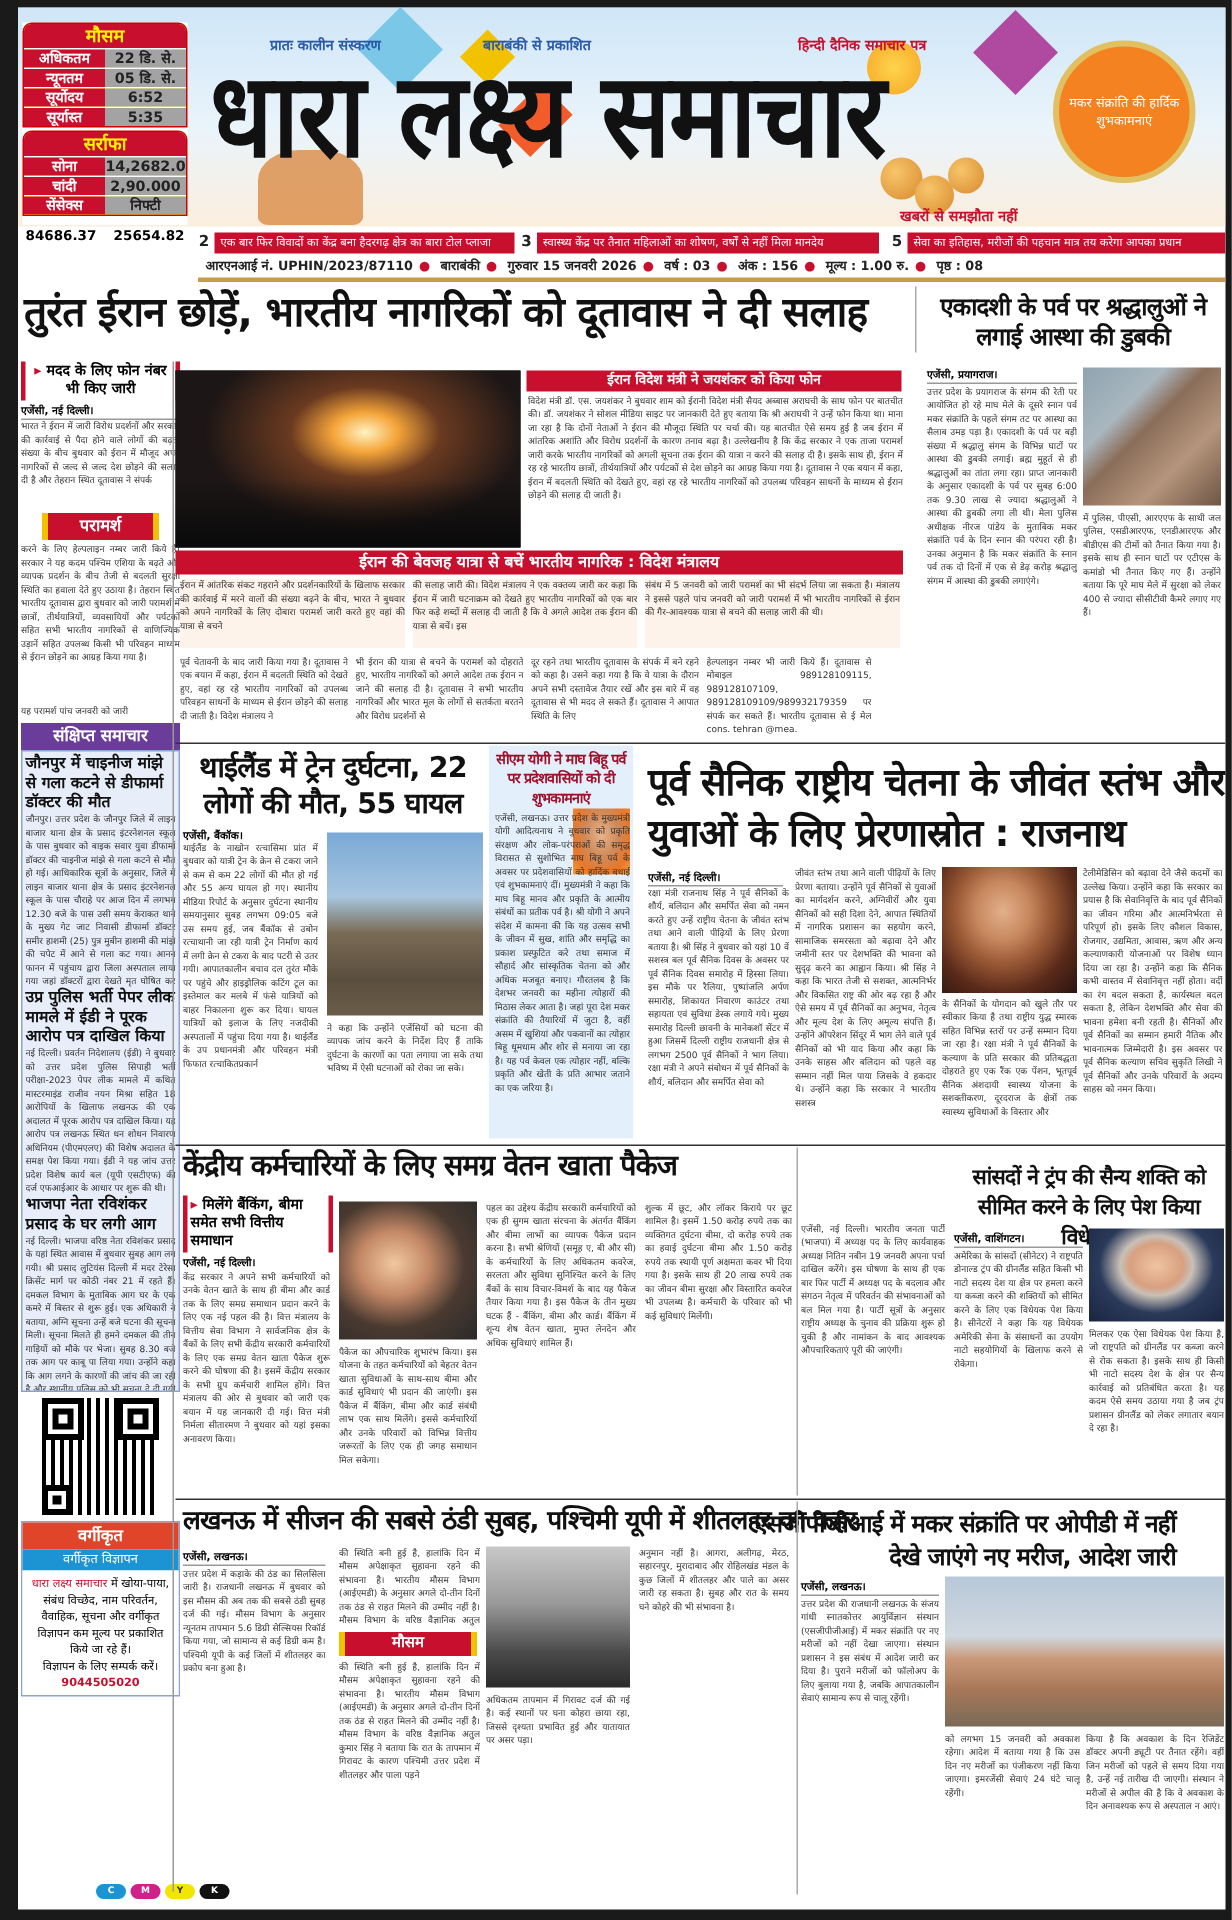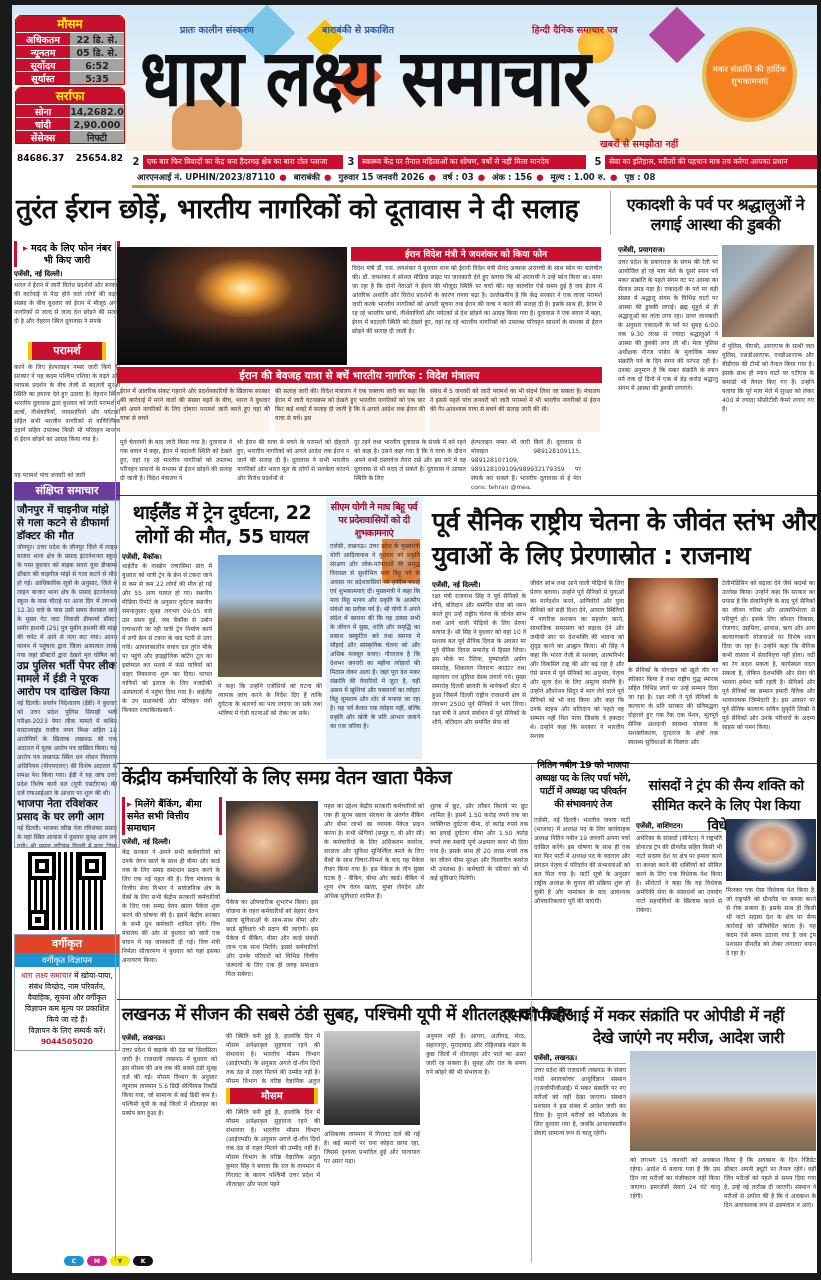--- a/index.html
+++ b/index.html
@@ -145,21 +145,21 @@
   <div class="hl" style="left:606px;top:190px;font-size:16px;width:195px;text-align:center;line-height:20px">एकादशी के पर्व पर श्रद्धालुओं ने लगाई आस्था की डुबकी</div>
 
   <div class="side" style="top:236px">
     <div class="subhead">मदद के लिए फोन नंबर भी किए जारी</div>
     <div class="dateline">एजेंसी, नई दिल्ली।</div>
     <div class="body" style="height:60px;overflow:hidden">भारत ने ईरान में जारी विरोध प्रदर्शनों और सरकार की कार्रवाई से पैदा होने वाले लोगों की बढ़ती संख्या के बीच बुधवार को ईरान में मौजूद अपने नागरिकों से जल्द से जल्द देश छोड़ने की सलाह दी है और तेहरान स्थित दूतावास ने संपर्क</div>
     <div class="redbar" style="font-size:11px;height:18px;line-height:18px;margin:2px 14px">परामर्श</div>
     <div class="body" style="height:108px;overflow:hidden">करने के लिए हेल्पलाइन नम्बर जारी किये हैं। सरकार ने यह कदम पश्चिम एशिया के बढ़ते और व्यापक प्रदर्शन के बीच तेजी से बदलती सुरक्षा स्थिति का हवाला देते हुए उठाया है। तेहरान स्थित भारतीय दूतावास द्वारा बुधवार को जारी परामर्श में छात्रों, तीर्थयात्रियों, व्यवसायियों और पर्यटकों सहित सभी भारतीय नागरिकों से वाणिज्यिक उड़ानें सहित उपलब्ध किसी भी परिवहन माध्यम से ईरान छोड़ने का आग्रह किया गया है।</div>
     <div class="body" style="height:9px;overflow:hidden">यह परामर्श पांच जनवरी को जारी</div>
     <div class="purplebar" style="font-size:11px;height:18px;line-height:18px;margin-top:3px">संक्षिप्त समाचार</div>
-    <div class="brief" style="height:348px;overflow:hidden">
+    <div class="brief" style="height:428px;overflow:hidden">
       <h4>जौनपुर में चाइनीज मांझे से गला कटने से डीफार्मा डॉक्टर की मौत</h4>
       <div class="body" style="height:117px;overflow:hidden">जौनपुर। उत्तर प्रदेश के जौनपुर जिले में लाइन बाजार थाना क्षेत्र के प्रसाद इंटरनेशनल स्कूल के पास बुधवार को बाइक सवार युवा डीफार्मा डॉक्टर की चाइनीज मांझे से गला कटने से मौत हो गई। आधिकारिक सूत्रों के अनुसार, जिले में लाइन बाजार थाना क्षेत्र के प्रसाद इंटरनेशनल स्कूल के पास चौराहे पर आज दिन में लगभग 12.30 बजे के पास उसी समय केराकत थाने के मुख्य गेट जाट निवासी डीफार्मा डॉक्टर समीर हाशमी (25) पुत्र मुबीन हाशमी की मांझे की चपेट में आने से गला कट गया। आनन फानन में पहुंचाय द्वारा जिला अस्पताल लाया गया जहां डॉक्टरों द्वारा देखते मृत घोषित कर दिया गया।</div>
       <h4>उप्र पुलिस भर्ती पेपर लीक मामले में ईडी ने पूरक आरोप पत्र दाखिल किया</h4>
       <div class="body" style="height:99px;overflow:hidden">नई दिल्ली। प्रवर्तन निदेशालय (ईडी) ने बुधवार को उत्तर प्रदेश पुलिस सिपाही भर्ती परीक्षा-2023 पेपर लीक मामले में कथित मास्टरमाइंड राजीव नयन मिश्रा सहित 18 आरोपियों के खिलाफ लखनऊ की एक अदालत में पूरक आरोप पत्र दाखिल किया। यह आरोप पत्र लखनऊ स्थित धन शोधन निवारण अधिनियम (पीएमएलए) की विशेष अदालत के समक्ष पेश किया गया। ईडी ने यह जांच उत्तर प्रदेश विशेष कार्य बल (यूपी एसटीएफ) की दर्ज एफआईआर के आधार पर शुरू की थी।</div>
       <h4>भाजपा नेता रविशंकर प्रसाद के घर लगी आग</h4>
       <div class="body" style="height:120px;overflow:hidden">नई दिल्ली। भाजपा वरिष्ठ नेता रविशंकर प्रसाद के यहां स्थित आवास में बुधवार सुबह आग लग गयी। श्री प्रसाद लुटियंस दिल्ली में मदर टेरेसा क्रिसेंट मार्ग पर कोठी नंबर 21 में रहते हैं। दमकल विभाग के मुताबिक आग घर के एक कमरे में बिस्तर से शुरू हुई। एक अधिकारी ने बताया, अग्नि सूचना उन्हें बजे घटना की सूचना मिली। सूचना मिलते ही हमने दमकल की तीन गाड़ियों को मौके पर भेजा। सुबह 8.30 बजे तक आग पर काबू पा लिया गया। उन्होंने कहा कि आग लगने के कारणों की जांच की जा रही है और स्थानीय पुलिस को भी सूचना दे दी गयी है।</div>
     </div>
     <div class="qr">
         <div class="qrc"></div>
       </div>
@@ -224,21 +224,20 @@
   <div class="hline" style="left:105px;top:758px;width:700px;background:#333"></div>
   <div class="hl" style="left:110px;top:763px;width:410px;font-size:19px;white-space:nowrap">केंद्रीय कर्मचारियों के लिए समग्र वेतन खाता पैकेज</div>
   <div class="subhead" style="position:absolute;left:110px;top:792px;width:100px;text-align:left">मिलेंगे बैंकिंग, बीमा समेत सभी वित्तीय समाधान</div>
   <div class="dateline" style="position:absolute;left:110px;top:830px;width:100px;border:none">एजेंसी, नई दिल्ली।</div>
   <div class="col" style="left:110px;top:842px;width:98px;height:146px;overflow:hidden">केंद्र सरकार ने अपने सभी कर्मचारियों को उनके वेतन खाते के साथ ही बीमा और कार्ड तक के लिए समग्र समाधान प्रदान करने के लिए एक नई पहल की है। वित्त मंत्रालय के वित्तीय सेवा विभाग ने सार्वजनिक क्षेत्र के बैंकों के लिए सभी केंद्रीय सरकारी कर्मचारियों के लिए एक समग्र वेतन खाता पैकेज शुरू करने की घोषणा की है। इसमें केंद्रीय सरकार के सभी ग्रुप कर्मचारी शामिल होंगे। वित्त मंत्रालय की ओर से बुधवार को जारी एक बयान में यह जानकारी दी गई। वित्त मंत्री निर्मला सीतारमण ने बुधवार को यहां इसका अनावरण किया।</div>
   <div class="photo" style="left:214px;top:796px;width:92px;height:92px;background:radial-gradient(ellipse at 40% 45%,#f0c8a0 0%,#c48866 30%,#4a3a30 60%,#2a2a2a 100%)"></div>
   <div class="col" style="left:214px;top:892px;width:92px;height:96px;overflow:hidden">पैकेज का औपचारिक शुभारंभ किया। इस योजना के तहत कर्मचारियों को बेहतर वेतन खाता सुविधाओं के साथ-साथ बीमा और कार्ड सुविधाएं भी प्रदान की जाएंगी। इस पैकेज में बैंकिंग, बीमा और कार्ड संबंधी लाभ एक साथ मिलेंगे। इससे कर्मचारियों और उनके परिवारों को विभिन्न वित्तीय जरूरतों के लिए एक ही जगह समाधान मिल सकेगा।</div>
   <div class="col" style="left:312px;top:796px;width:100px;height:192px;overflow:hidden">पहल का उद्देश्य केंद्रीय सरकारी कर्मचारियों को एक ही सुगम खाता संरचना के अंतर्गत बैंकिंग और बीमा लाभों का व्यापक पैकेज प्रदान करना है। सभी श्रेणियों (समूह ए, बी और सी) के कर्मचारियों के लिए अधिकतम कवरेज, सरलता और सुविधा सुनिश्चित करने के लिए बैंकों के साथ विचार-विमर्श के बाद यह पैकेज तैयार किया गया है। इस पैकेज के तीन मुख्य घटक हैं - बैंकिंग, बीमा और कार्ड। बैंकिंग में शून्य शेष वेतन खाता, मुफ्त लेनदेन और अधिक सुविधाएं शामिल हैं।</div>
   <div class="col" style="left:418px;top:796px;width:98px;height:192px;overflow:hidden">शुल्क में छूट, और लॉकर किराये पर छूट शामिल है। इसमें 1.50 करोड़ रुपये तक का व्यक्तिगत दुर्घटना बीमा, दो करोड़ रुपये तक का हवाई दुर्घटना बीमा और 1.50 करोड़ रुपये तक स्थायी पूर्ण अक्षमता कवर भी दिया गया है। इसके साथ ही 20 लाख रुपये तक का जीवन बीमा सुरक्षा और विस्तारित कवरेज भी उपलब्ध है। कर्मचारी के परिवार को भी कई सुविधाएं मिलेंगी।</div>
 
-  <div class="hl" style="left:522px;top:753px;width:98px;font-size:9.5px;text-align:center;line-height:13px">नितिन नबीन 19 को भाजपा अध्यक्ष पद के लिए पर्चा भरेंगे, पार्टी में अध्यक्ष पद परिवर्तन की संभावनाएं तेज</div>
   <div class="col" style="left:522px;top:810px;width:96px;height:178px;overflow:hidden">एजेंसी, नई दिल्ली। भारतीय जनता पार्टी (भाजपा) में अध्यक्ष पद के लिए कार्यवाहक अध्यक्ष नितिन नबीन 19 जनवरी अपना पर्चा दाखिल करेंगे। इस घोषणा के साथ ही एक बार फिर पार्टी में अध्यक्ष पद के बदलाव और संगठन नेतृत्व में परिवर्तन की संभावनाओं को बल मिल गया है। पार्टी सूत्रों के अनुसार राष्ट्रीय अध्यक्ष के चुनाव की प्रक्रिया शुरू हो चुकी है और नामांकन के बाद आवश्यक औपचारिकताएं पूरी की जाएंगी।</div>
 
   <div class="hl" style="left:624px;top:770px;width:180px;font-size:14px;text-align:center;line-height:20px">सांसदों ने ट्रंप की सैन्य शक्ति को सीमित करने के लिए पेश किया विधेयक</div>
   <div class="dateline" style="position:absolute;left:624px;top:814px;width:86px">एजेंसी, वाशिंगटन।</div>
   <div class="col" style="left:624px;top:828px;width:86px;height:160px;overflow:hidden">अमेरिका के सांसदों (सीनेटर) ने राष्ट्रपति डोनाल्ड ट्रंप की ग्रीनलैंड सहित किसी भी नाटो सदस्य देश या क्षेत्र पर हमला करने या कब्जा करने की शक्तियों को सीमित करने के लिए एक विधेयक पेश किया है। सीनेटरों ने कहा कि यह विधेयक अमेरिकी सेना के संसाधनों का उपयोग नाटो सहयोगियों के खिलाफ करने से रोकेगा।</div>
   <div class="photo" style="left:714px;top:814px;width:90px;height:62px;background:radial-gradient(ellipse at 50% 40%,#f0c4a0 0%,#d8a080 28%,#c8c0b8 38%,#2a3a5a 60%,#1a2440 100%)"></div>
   <div class="col" style="left:714px;top:880px;width:90px;height:108px;overflow:hidden">मिलकर एक ऐसा विधेयक पेश किया है, जो राष्ट्रपति को ग्रीनलैंड पर कब्जा करने से रोक सकता है। इसके साथ ही किसी भी नाटो सदस्य देश के क्षेत्र पर सैन्य कार्रवाई को प्रतिबंधित करता है। यह कदम ऐसे समय उठाया गया है जब ट्रंप प्रशासन ग्रीनलैंड को लेकर लगातार बयान दे रहा है।</div>
 
   <div class="hline" style="left:105px;top:994px;width:700px;background:#333"></div>
   <div class="hl" style="left:110px;top:1000px;width:410px;font-size:17.5px;white-space:nowrap">लखनऊ में सीजन की सबसे ठंडी सुबह, पश्चिमी यूपी में शीतलहर का कहर</div>

